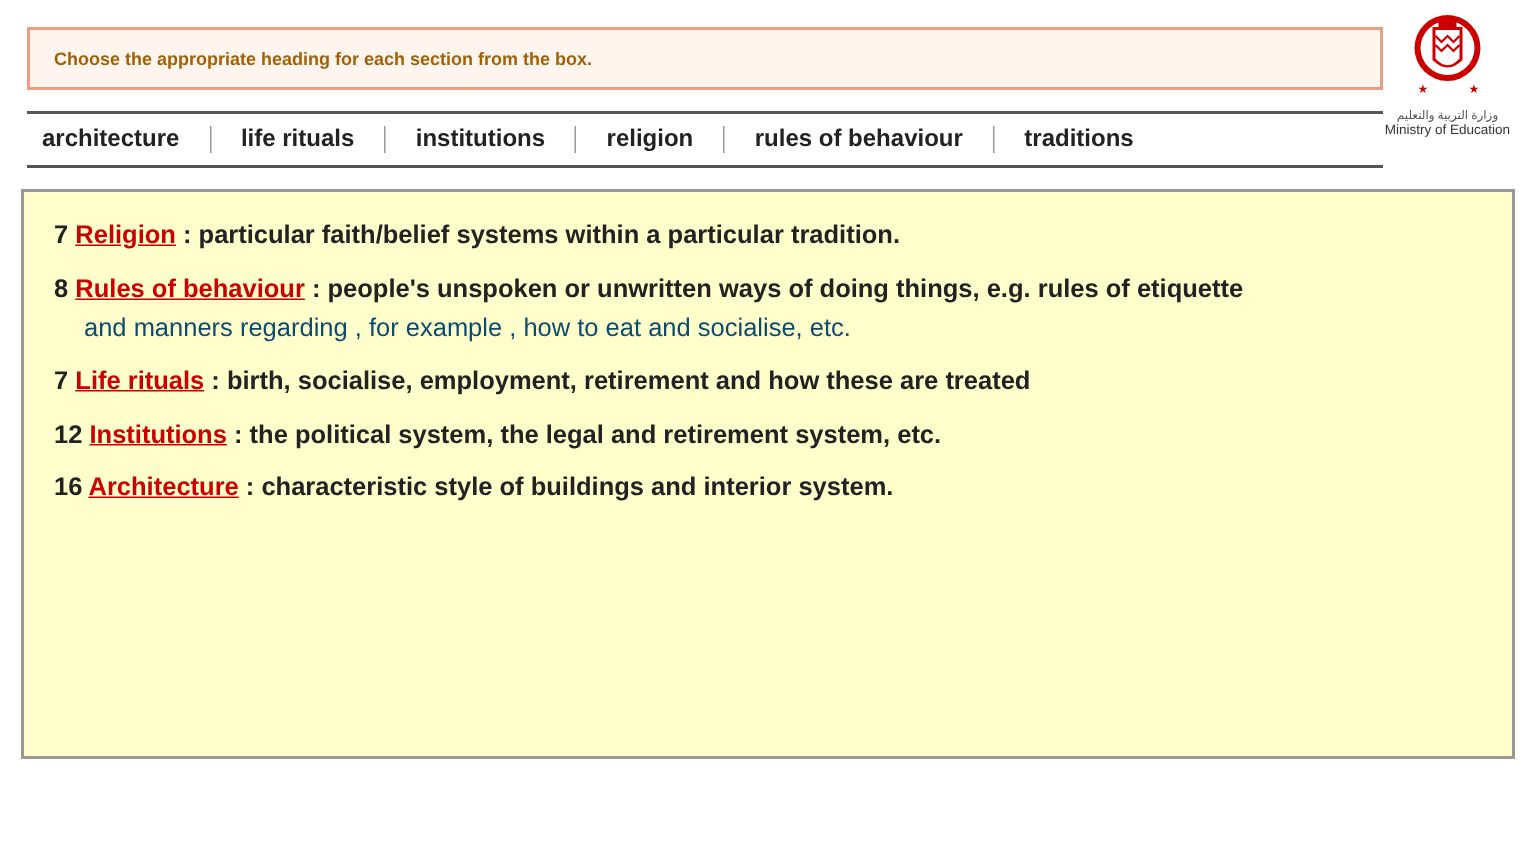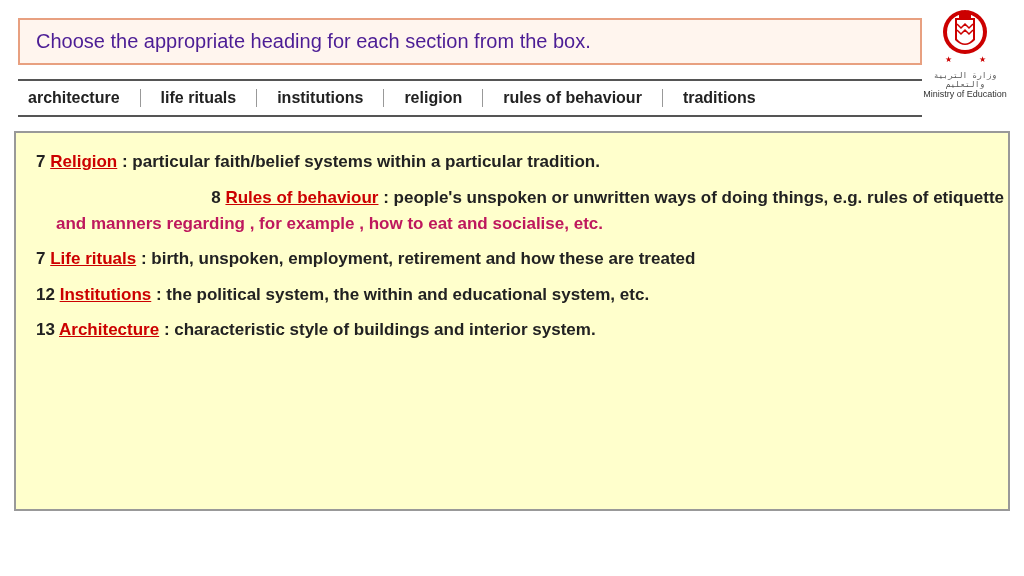--- a/index.html
+++ b/index.html
@@ -15,23 +15,23 @@
     .header-box {
       margin: 18px 18px 0 18px;
       border: 2px solid #e8a080;
       background: #fff5ee;
       padding: 10px 16px;
       display: inline-block;
       width: calc(100% - 120px);
     }
 
     .header-box-title {
-      font-size: 20px;
-      font-weight: normal;
-      color: #4c1d95;
+      font-size: 12px;
+      font-weight: bold;
+      color: #a16207;
     }
 
     .ministry-logo {
       position: absolute;
       top: 10px;
       right: 14px;
       width: 90px;
       text-align: center;
     }
 
@@ -72,21 +72,21 @@
     }
 
     .word-bank-item:last-child {
       border-right: none;
     }
 
     .content-box {
       margin: 14px 14px 10px 14px;
       border: 2px solid #999;
       background: #ffffcc;
-      padding: 16px 4px 16px 20px;
+      padding: 16px 28px 16px 20px;
       min-height: 380px;
     }
 
     .answer-row {
       font-size: 17px;
       font-weight: bold;
       color: #222;
       margin-bottom: 10px;
       line-height: 1.5;
     }
@@ -97,27 +97,26 @@
       font-weight: bold;
     }
 
     .answer-number {
       font-weight: bold;
       color: #222;
     }
 
     .row-8 {
       margin-bottom: 4px;
-      text-align: right;
     }
 
     .row-8-continuation {
       font-size: 17px;
-      font-weight: bold;
-      color: #be185d;
+      font-weight: normal;
+      color: #0c4a6e;
       margin-bottom: 12px;
       padding-left: 20px;
     }
   </style>
 </head>
 <body>
 
 
 
 
@@ -133,21 +132,21 @@
     <polyline points="22,14 26,18 30,14 34,18 38,14" fill="none" stroke="#cc0000" stroke-width="1.5"></polyline>
     <polyline points="22,20 26,24 30,20 34,24 38,20" fill="none" stroke="#cc0000" stroke-width="1.5"></polyline>
 
     <rect x="24" y="4" width="12" height="5" fill="#cc0000"></rect>
     <polygon points="24,4 27,0 30,4 33,0 36,4" fill="#cc0000"></polygon>
 
     <text x="10" y="52" font-size="8" fill="#cc0000">★</text>
     <text x="44" y="52" font-size="8" fill="#cc0000">★</text>
   </svg>
   <div class="ministry-text">
-    <div style="font-size:8px; color:#555; direction:rtl; font-family: Liberation Mono, monospace;">وزارة التربية والتعليم</div>
+    <div style="font-size:8px; color:#555; direction:rtl; font-family: Liberation Serif, serif;">وزارة التربية والتعليم</div>
     <div>Ministry of Education</div>
   </div>
 </div>
 
 
 <div class="header-box">
   <span class="header-box-title">Choose the appropriate heading for each section from the box.</span>
 </div>
 
 
@@ -173,29 +172,29 @@
     <span class="answer-label">Rules of behaviour</span><span> : people's unspoken or unwritten ways of doing things, e.g. rules of etiquette</span>
   </div>
 
   <div class="row-8-continuation">
     <span>and manners regarding , for example ,  how to eat and socialise,  etc.</span>
   </div>
 
 
   <div class="answer-row">
     <span class="answer-number">7</span>
-    <span class="answer-label">Life rituals</span><span> : birth, unspoken, employment, retirement and how these are treated</span>
+    <span class="answer-label">Life rituals</span><span> : birth, socialise, employment, retirement and how these are treated</span>
   </div>
 
   <div class="answer-row">
     <span class="answer-number">12</span>
-    <span class="answer-label">Institutions</span><span> : the political system, the within and educational system, etc.</span>
-  </div>
-
-  <div class="answer-row">
-    <span class="answer-number">13</span>
+    <span class="answer-label">Institutions</span><span> : the political system, the legal and retirement system, etc.</span>
+  </div>
+
+  <div class="answer-row">
+    <span class="answer-number">16</span>
     <span class="answer-label">Architecture</span><span> : characteristic style of buildings and interior system.</span>
   </div>
 
 </div>
 
 
 
 
 </body></html>

